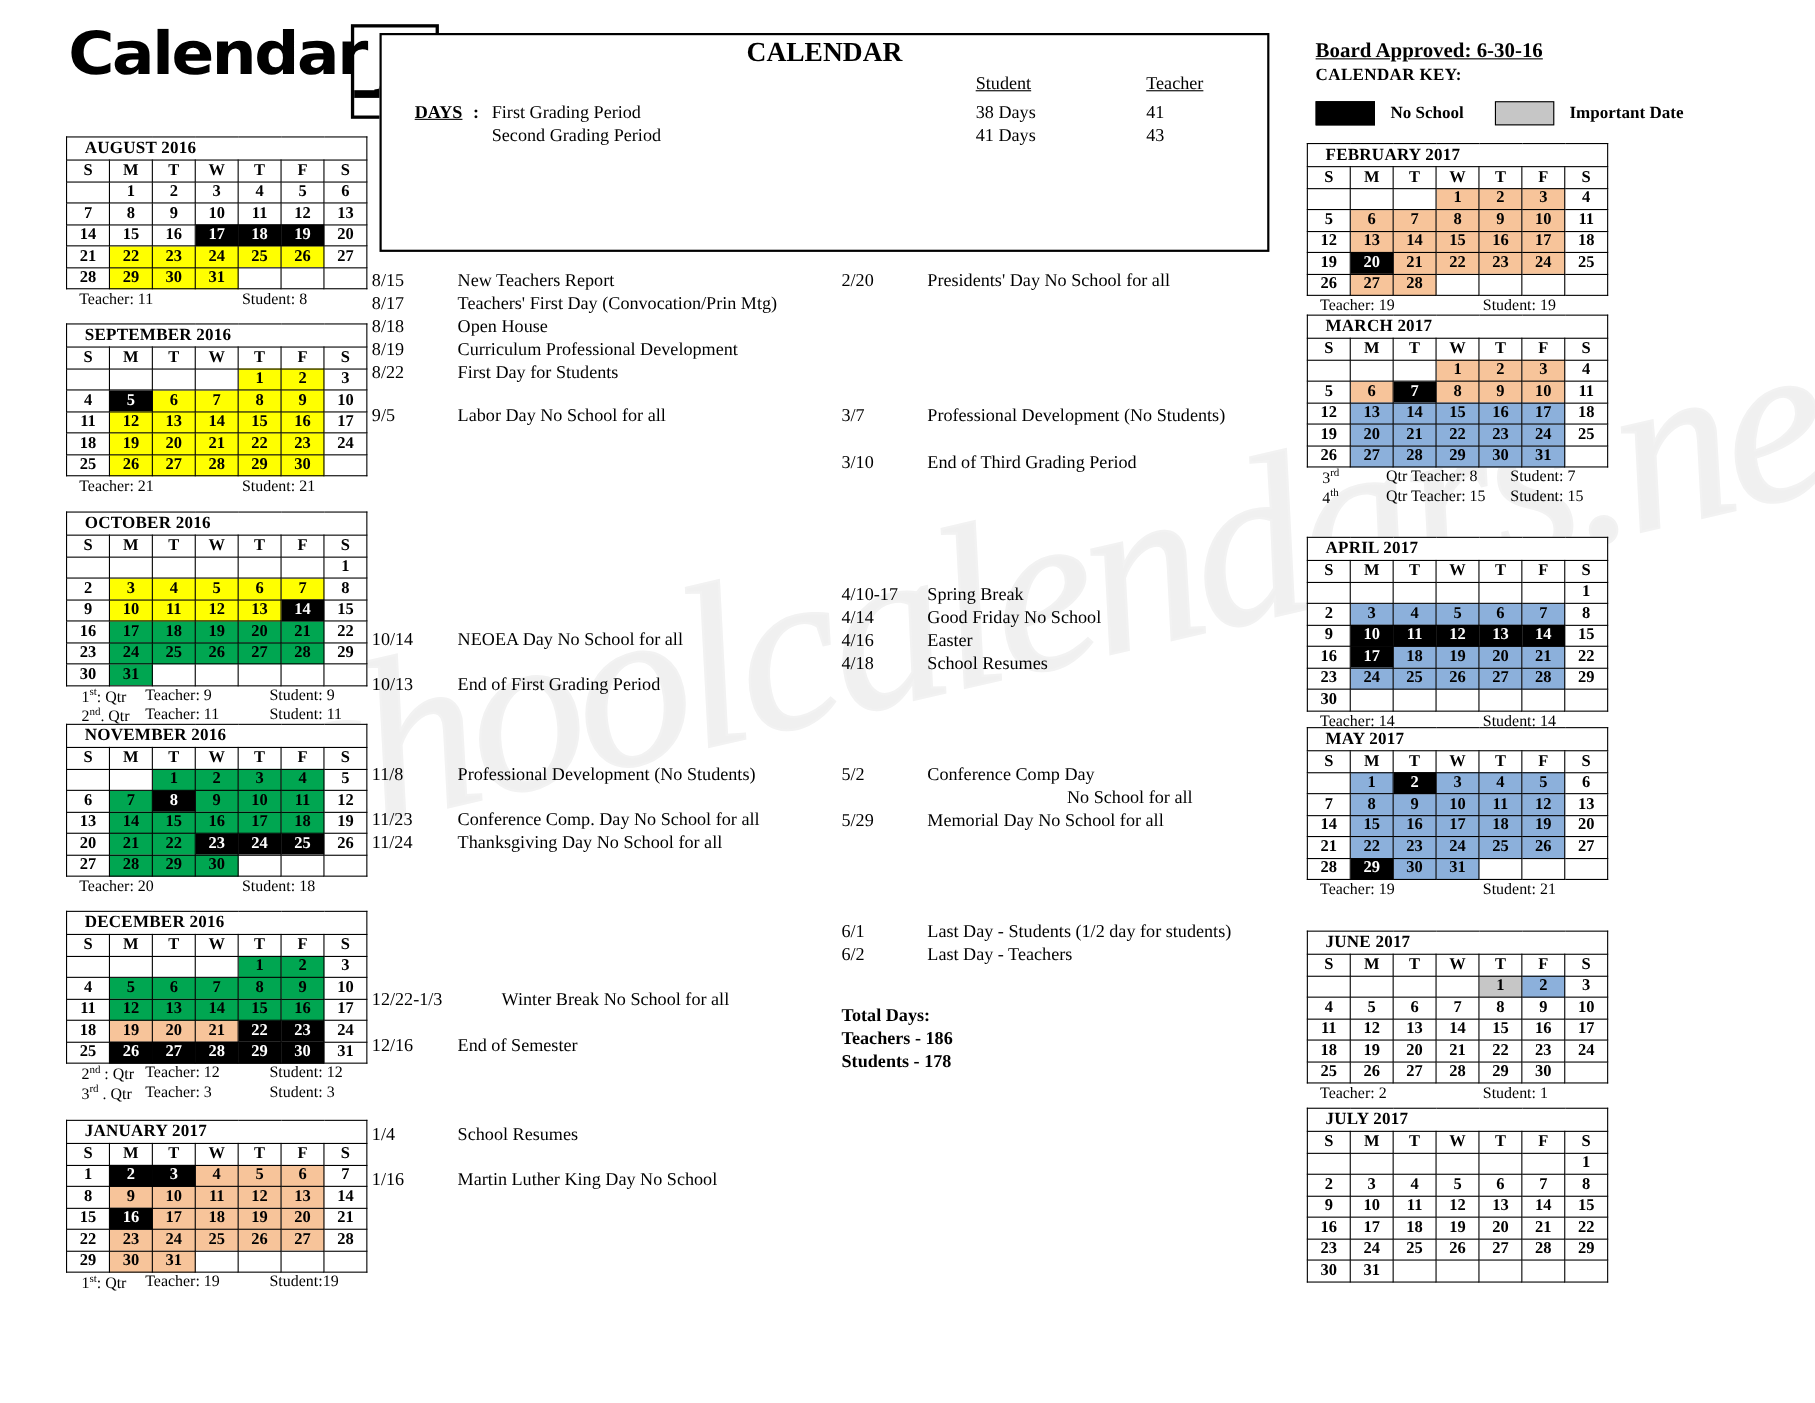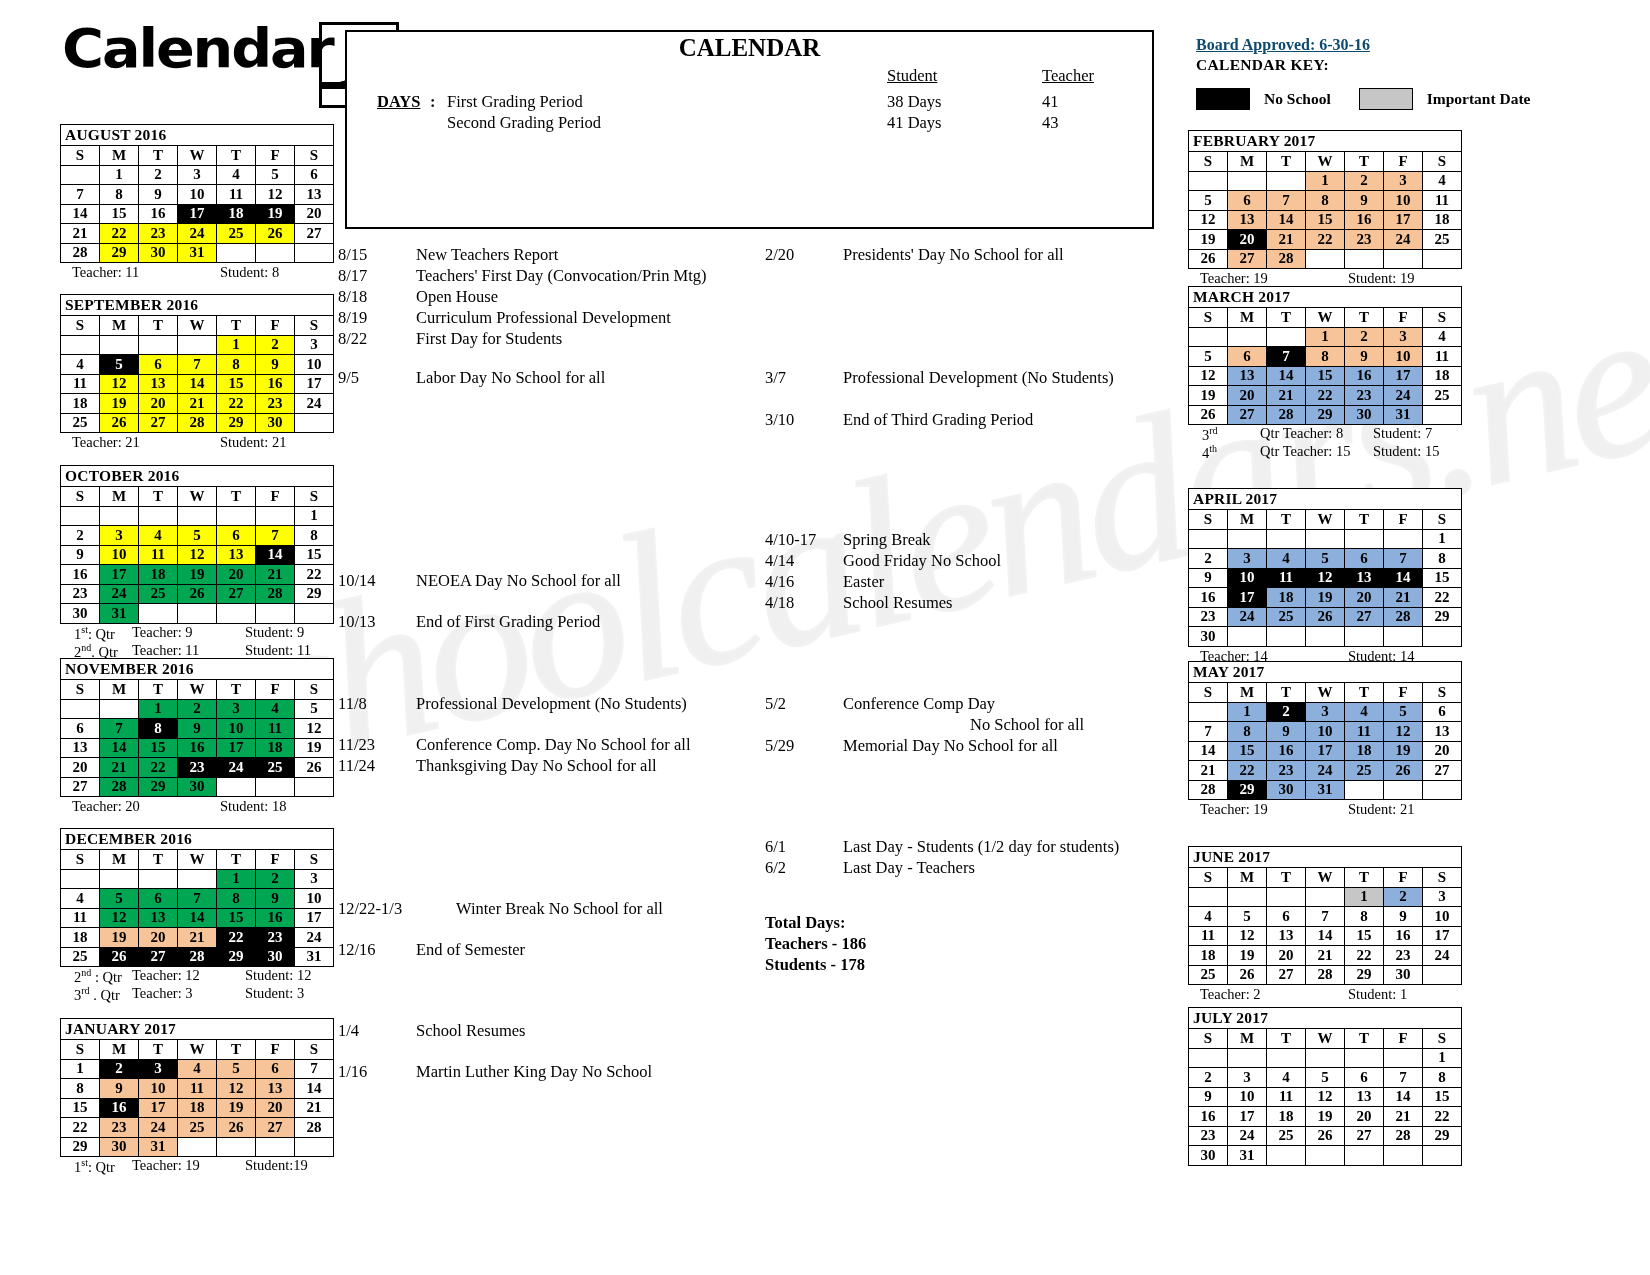--- a/index.html
+++ b/index.html
@@ -59,42 +59,42 @@
   .dayslabel-colon{ position:absolute; left:83px; top:26px; font-weight:bold;}
   .dayrow{ position:relative; height:21px; }
   .dayrows{ position:absolute; left:100px; top:26px; width:700px;}
   .dr-name{ position:absolute; left:0; }
   .dr-stu{ position:absolute; left:440px; }
   .dr-tea{ position:absolute; left:595px; }
 
   
   .keyblock{ position:absolute; left:1196px; top:36px; z-index:3; }
   .board-approved{
-    color:#0c4a6e; font-weight:bold; font-size:16px; text-decoration:underline;
+    color:#000000; font-weight:bold; font-size:19px; text-decoration:underline;
   }
   .calkey{ font-weight:bold; font-size:15.5px; margin-top:2px; letter-spacing:.3px;}
   .keyrow{ display:flex; align-items:center; margin-top:14px;}
   .swatch{ width:52px; height:20px; border:1.5px solid #000; }
   .sw-black{ background:#000; }
   .sw-gray{ background:#c6c6c6; }
   .keylabel{ font-weight:bold; font-size:15.5px; margin-left:14px; margin-right:28px;}
 
   
   .month{ position:absolute; z-index:3; }
   table.cal{ border-collapse:collapse; table-layout:fixed; background:#fff;}
   table.cal td, table.cal th{
     border:1.4px solid #000;
     width:38px; height:18.5px;
     text-align:center; vertical-align:middle;
     font-size:15px; font-weight:bold;
     padding:0;
     font-family:"Liberation Serif", serif;
   }
   table.cal td.title-cell{
-    text-align:left; font-weight:bold; font-size:15.5px; padding-left:4px; height:20px;
+    text-align:left; font-weight:bold; font-size:15.5px; padding-left:16px; height:20px;
     letter-spacing:.2px;
   }
   table.cal th{ font-size:15px; font-weight:bold; }
   td.blk{ background:#000; color:#fff; }
   td.yel{ background:#ffff00; color:#000; }
   td.grn{ background:#00a651; color:#000; }
   td.pch{ background:#f7c49a; color:#000; }
   td.blu{ background:#8cb0db; color:#000; }
   td.gry{ background:#c6c6c6; color:#000; }
   td.emp{ background:#fff; }

